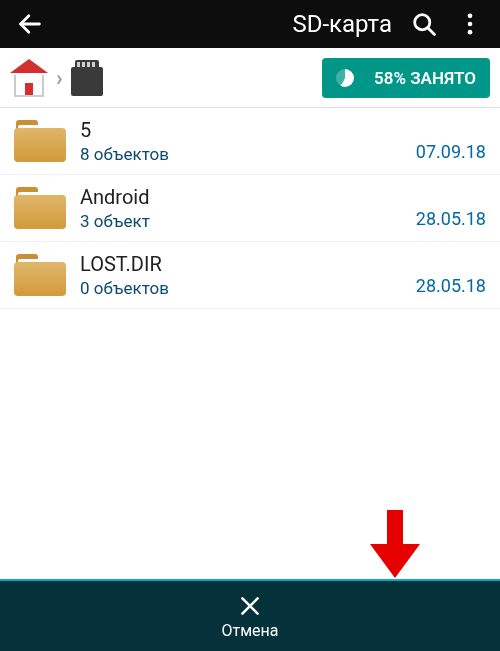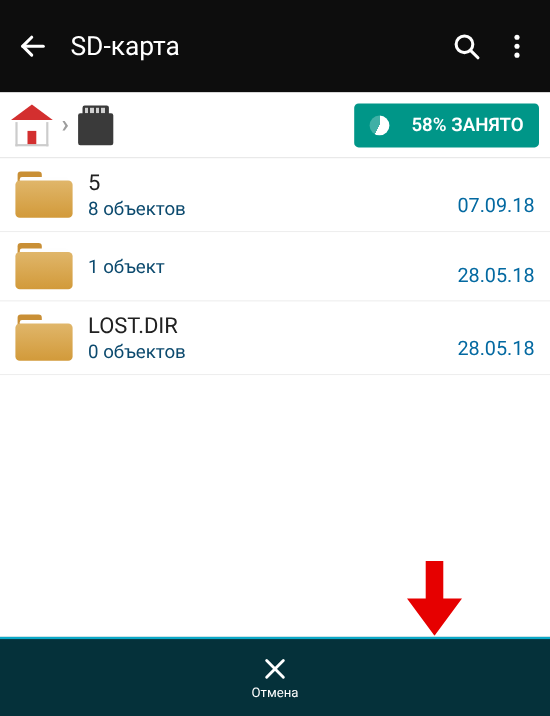--- a/index.html
+++ b/index.html
@@ -1,19 +1,19 @@
 <!DOCTYPE html>
 <html><head>
 <meta charset="utf-8">
 <style>
   * { margin: 0; padding: 0; box-sizing: border-box; font-family: Roboto, Arial, sans-serif; }
   body { width: 500px; height: 651px; background: #fafafa; display: flex; flex-direction: column; overflow: hidden; }
 
   
-  .appbar { background: #0d0d0d; height: 84px; display: flex; align-items: center; padding: 0 16px; color: #fff; }
+  .appbar { background: #0d0d0d; height: 48px; display: flex; align-items: center; padding: 0 16px; color: #fff; text-align: right; }
   .appbar .back { width: 28px; height: 28px; display: flex; align-items: center; justify-content: center; cursor: pointer; }
   .appbar .title { font-size: 24px; margin-left: 20px; flex: 1; font-weight: 400; }
   .appbar .action { width: 28px; height: 28px; display: flex; align-items: center; justify-content: center; cursor: pointer; margin-left: 18px; }
 
   
   .pathrow { background: #fff; height: 60px; display: flex; align-items: center; padding: 0 10px; border-bottom: 1px solid #e0e0e0; }
   .home-icon { width: 38px; height: 38px; position: relative; }
   .home-roof { position: absolute; top: 0; left: 50%; transform: translateX(-50%); width: 0; height: 0; border-left: 19px solid transparent; border-right: 19px solid transparent; border-bottom: 14px solid #d32f2f; }
   .home-body { position: absolute; bottom: 0; left: 4px; width: 30px; height: 22px; background: #fff; border: 2px solid #ccc; border-top: none; }
   .home-door { position: absolute; bottom: 0; left: 50%; transform: translateX(-50%); width: 8px; height: 12px; background: #d32f2f; }
@@ -36,21 +36,21 @@
   .row-text { flex: 1; display: flex; flex-direction: column; }
   .row-name { font-size: 20px; color: #212121; }
   .row-sub { font-size: 17px; color: #0c4a6e; margin-top: 2px; }
   .row-date { font-size: 18px; color: #0369a1; align-self: flex-end; padding-bottom: 2px; }
 
   
   .annotation-arrow { position: absolute; left: 370px; top: 510px; pointer-events: none; }
 
   
   .bottombar { background: #05313a; border-top: 2px solid #0aa8c7; height: 72px; display: flex; }
-  .bottombar .btn { flex: 1; color: #fff; display: flex; flex-direction: column; align-items: center; justify-content: center; gap: 2px; font-size: 12px; cursor: pointer; }
+  .bottombar .btn { flex: 1; color: #fff; display: flex; flex-direction: column; align-items: center; justify-content: center; gap: 2px; font-size: 16px; cursor: pointer; }
   .bottombar svg { width: 26px; height: 26px; }
 </style>
 </head>
 <body>
 
 <div class="appbar">
   <div class="back">
     <svg viewBox="0 0 24 24" fill="none" stroke="#fff" stroke-width="2.4" stroke-linecap="round" stroke-linejoin="round">
         <line x1="20" y1="12" x2="4" y2="12"></line>
         <polyline points="11 5 4 12 11 19"></polyline>
@@ -105,21 +105,22 @@
     </div>
     <span class="row-date">07.09.18</span>
   </div>
   <div class="row">
     <div class="folder-icon">
       <div class="folder-tab"></div>
         <div class="folder-paper"></div>
         <div class="folder-back"></div>
     </div>
     <div class="row-text">
-      <span class="row-sub">1 объект</span>
+      <span class="row-name">Android</span>
+      <span class="row-sub">3 объект</span>
     </div>
     <span class="row-date">28.05.18</span>
   </div>
   <div class="row">
     <div class="folder-icon">
       <div class="folder-tab"></div>
         <div class="folder-paper"></div>
         <div class="folder-back"></div>
     </div>
     <div class="row-text">

